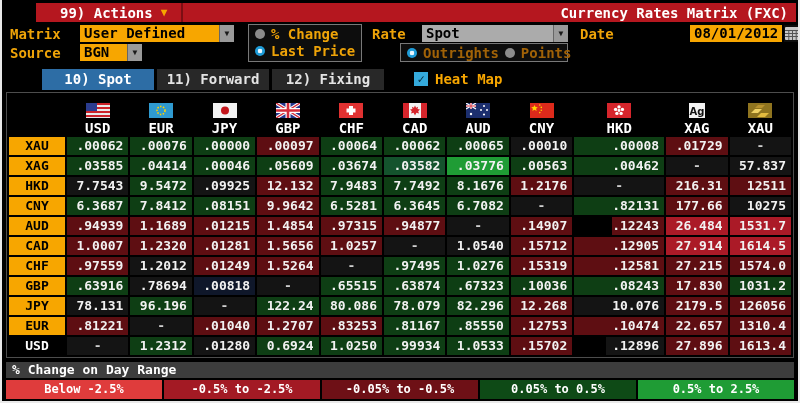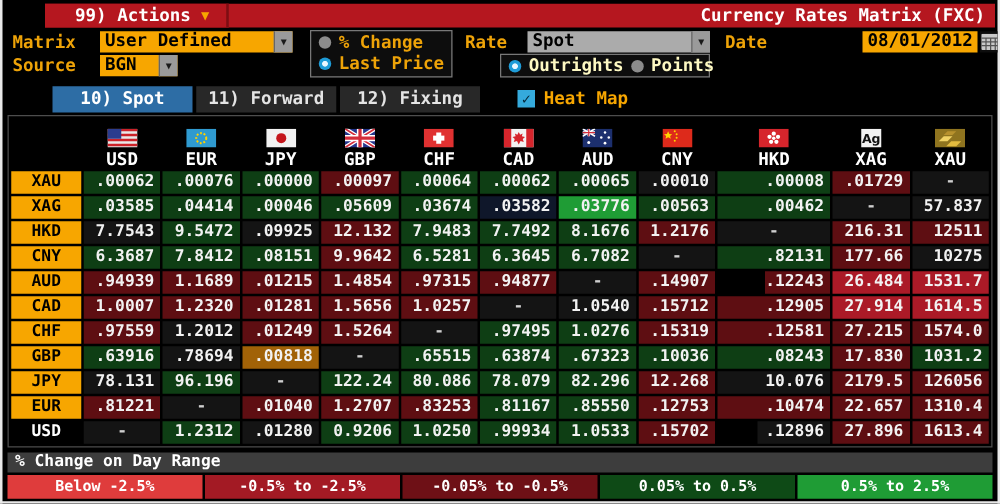--- a/index.html
+++ b/index.html
@@ -29,21 +29,21 @@
   }
   .field .val{flex:1;padding-left:4px;overflow:hidden;white-space:nowrap;}
   .dd-btn{width:14px;background:#9a9a9a;color:#1a1a1a;font-size:8px;line-height:17px;
     text-align:center;border-left:1px solid #666;}
   .field.gray{background:#ababab;}
   .radio-box{position:absolute;border:1px solid #787878;background:#0d0d0d;box-sizing:border-box;}
   .radio-row{display:flex;align-items:center;gap:6px;height:17px;padding-left:6px;}
   .radio{width:10px;height:10px;border-radius:50%;background:#8c8c8c;flex:0 0 auto;}
   .radio.sel{background:radial-gradient(circle at 50% 50%,#eaf7ff 0 2px,#1e9cd8 2.6px 100%);}
   .radio-lbl{white-space:nowrap;}
-  .amber{color:#eea308;} .silver-txt{color:#fef9c3;}
+  .amber{color:#eea308;} .silver-txt{color:#a16207;}
   .cal-btn{position:absolute;width:17px;height:17px;background:#0d0d0d;display:flex;
     align-items:center;justify-content:center;}
   
   .tabbar{position:relative;height:21px;margin:6px 4px 0 40px;display:flex;gap:3px;
     font-size:14px;font-weight:bold;}
   .tab{width:112px;text-align:center;line-height:21px;background:#282828;color:#e4e4e4;cursor:default;}
   .tab.sel{background:#2d6da5;color:#fff;}
   .heatmap{position:absolute;left:372px;top:2px;display:flex;align-items:center;gap:7px;}
   .checkbox{width:14px;height:14px;background:#35aadc;color:#03283a;font-size:12px;line-height:14px;
     text-align:center;font-weight:bold;}
@@ -297,21 +297,21 @@
         <div class="cell" style="background: rgb(20, 20, 20);">.00010</div>
         <div class="cell" style="background: rgb(14, 62, 20);">.00008</div>
         <div class="cell" style="background: rgb(94, 14, 18);">.01729</div>
         <div class="cell dash" style="background: rgb(20, 20, 20);">-</div>
         <div class="row-label orange">XAG</div>
         <div class="cell" style="background: rgb(14, 62, 20);">.03585</div>
         <div class="cell" style="background: rgb(14, 62, 20);">.04414</div>
         <div class="cell" style="background: rgb(14, 62, 20);">.00046</div>
         <div class="cell" style="background: rgb(14, 62, 20);">.05609</div>
         <div class="cell" style="background: rgb(14, 62, 20);">.03674</div>
-        <div class="cell" style="background: #0f172a;">.03582</div>
+        <div class="cell" style="background: #14532d;">.03582</div>
         <div class="cell" style="background: rgb(31, 156, 53);">.03776</div>
         <div class="cell" style="background: rgb(14, 62, 20);">.00563</div>
         <div class="cell" style="background: rgb(14, 62, 20);">.00462</div>
         <div class="cell dash" style="background: rgb(20, 20, 20);">-</div>
         <div class="cell" style="background: rgb(20, 20, 20);">57.837</div>
         <div class="row-label orange">HKD</div>
         <div class="cell" style="background: rgb(20, 20, 20);">7.7543</div>
         <div class="cell" style="background: rgb(14, 62, 20);">9.5472</div>
         <div class="cell" style="background: rgb(20, 20, 20);">.09925</div>
         <div class="cell" style="background: rgb(94, 14, 18);">12.132</div>
@@ -366,21 +366,21 @@
         <div class="cell dash" style="background: rgb(20, 20, 20);">-</div>
         <div class="cell" style="background: rgb(14, 62, 20);">.97495</div>
         <div class="cell" style="background: rgb(14, 62, 20);">1.0276</div>
         <div class="cell" style="background: rgb(94, 14, 18);">.15319</div>
         <div class="cell" style="background: rgb(94, 14, 18);">.12581</div>
         <div class="cell" style="background: rgb(94, 14, 18);">27.215</div>
         <div class="cell" style="background: rgb(94, 14, 18);">1574.0</div>
         <div class="row-label orange">GBP</div>
         <div class="cell" style="background: rgb(14, 62, 20);">.63916</div>
         <div class="cell" style="background: rgb(20, 20, 20);">.78694</div>
-        <div class="cell" style="background: #a16207;">.00818</div>
+        <div class="cell" style="background: #0f172a;">.00818</div>
         <div class="cell dash" style="background: rgb(20, 20, 20);">-</div>
         <div class="cell" style="background: rgb(14, 62, 20);">.65515</div>
         <div class="cell" style="background: rgb(14, 62, 20);">.63874</div>
         <div class="cell" style="background: rgb(14, 62, 20);">.67323</div>
         <div class="cell" style="background: rgb(14, 62, 20);">.10036</div>
         <div class="cell" style="background: rgb(14, 62, 20);">.08243</div>
         <div class="cell" style="background: rgb(94, 14, 18);">17.830</div>
         <div class="cell" style="background: rgb(14, 62, 20);">1031.2</div>
         <div class="row-label orange">JPY</div>
         <div class="cell" style="background: rgb(20, 20, 20);">78.131</div>
@@ -403,21 +403,21 @@
         <div class="cell" style="background: rgb(14, 62, 20);">.81167</div>
         <div class="cell" style="background: rgb(14, 62, 20);">.85550</div>
         <div class="cell" style="background: rgb(94, 14, 18);">.12753</div>
         <div class="cell" style="background: rgb(94, 14, 18);">.10474</div>
         <div class="cell" style="background: rgb(94, 14, 18);">22.657</div>
         <div class="cell" style="background: rgb(94, 14, 18);">1310.4</div>
         <div class="row-label plain">USD</div>
         <div class="cell dash" style="background: rgb(20, 20, 20);">-</div>
         <div class="cell" style="background: rgb(14, 62, 20);">1.2312</div>
         <div class="cell" style="background: rgb(20, 20, 20);">.01280</div>
-        <div class="cell" style="background: rgb(14, 62, 20);">0.9206</div>
+        <div class="cell" style="background: rgb(14, 62, 20);">0.6924</div>
         <div class="cell" style="background: rgb(14, 62, 20);">1.0250</div>
         <div class="cell" style="background: rgb(14, 62, 20);">.99934</div>
         <div class="cell" style="background: rgb(14, 62, 20);">1.0533</div>
         <div class="cell" style="background: rgb(94, 14, 18);">.15702</div>
         <div class="cell" style="background: rgb(20, 20, 20); margin-left: 32px;">.12896</div>
         <div class="cell" style="background: rgb(94, 14, 18);">27.896</div>
         <div class="cell" style="background: rgb(94, 14, 18);">1613.4</div>
       </div>
   </div>
 

